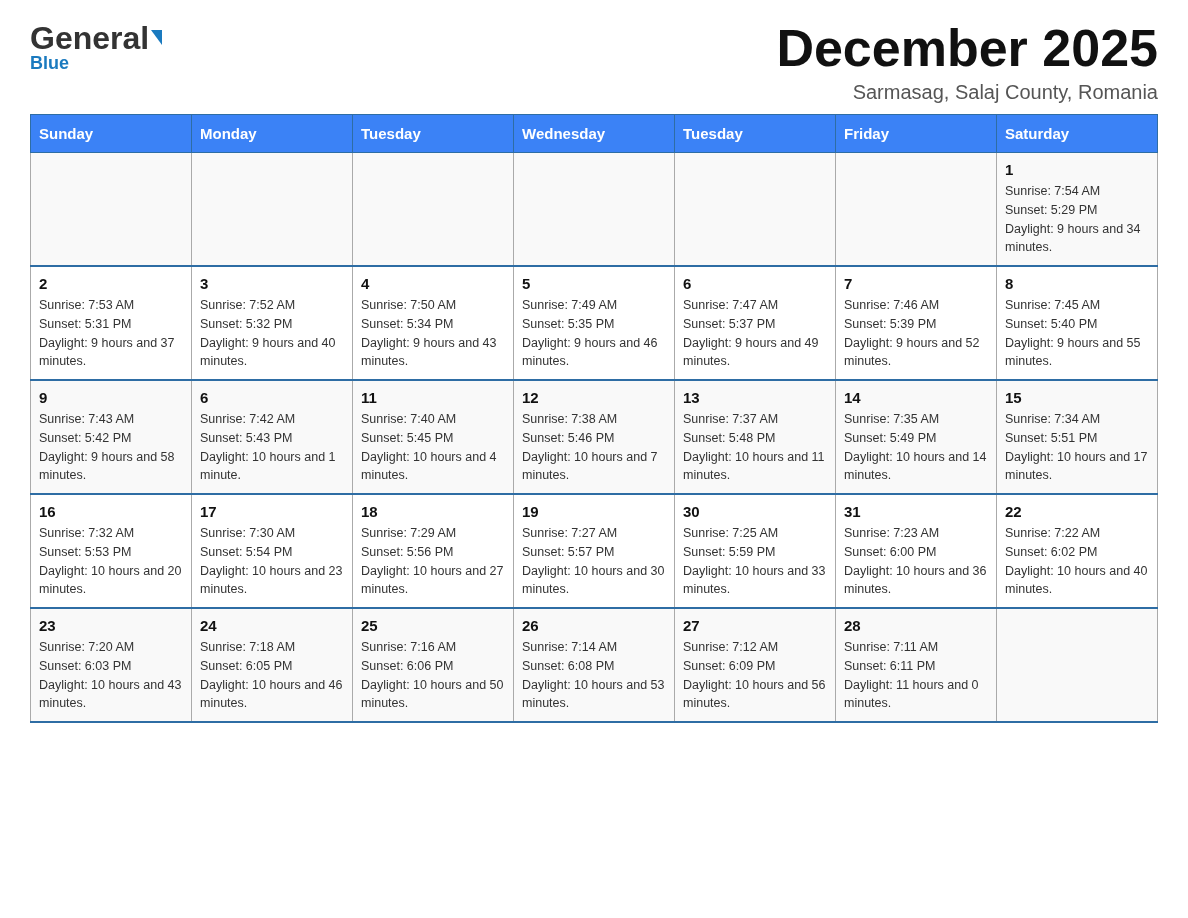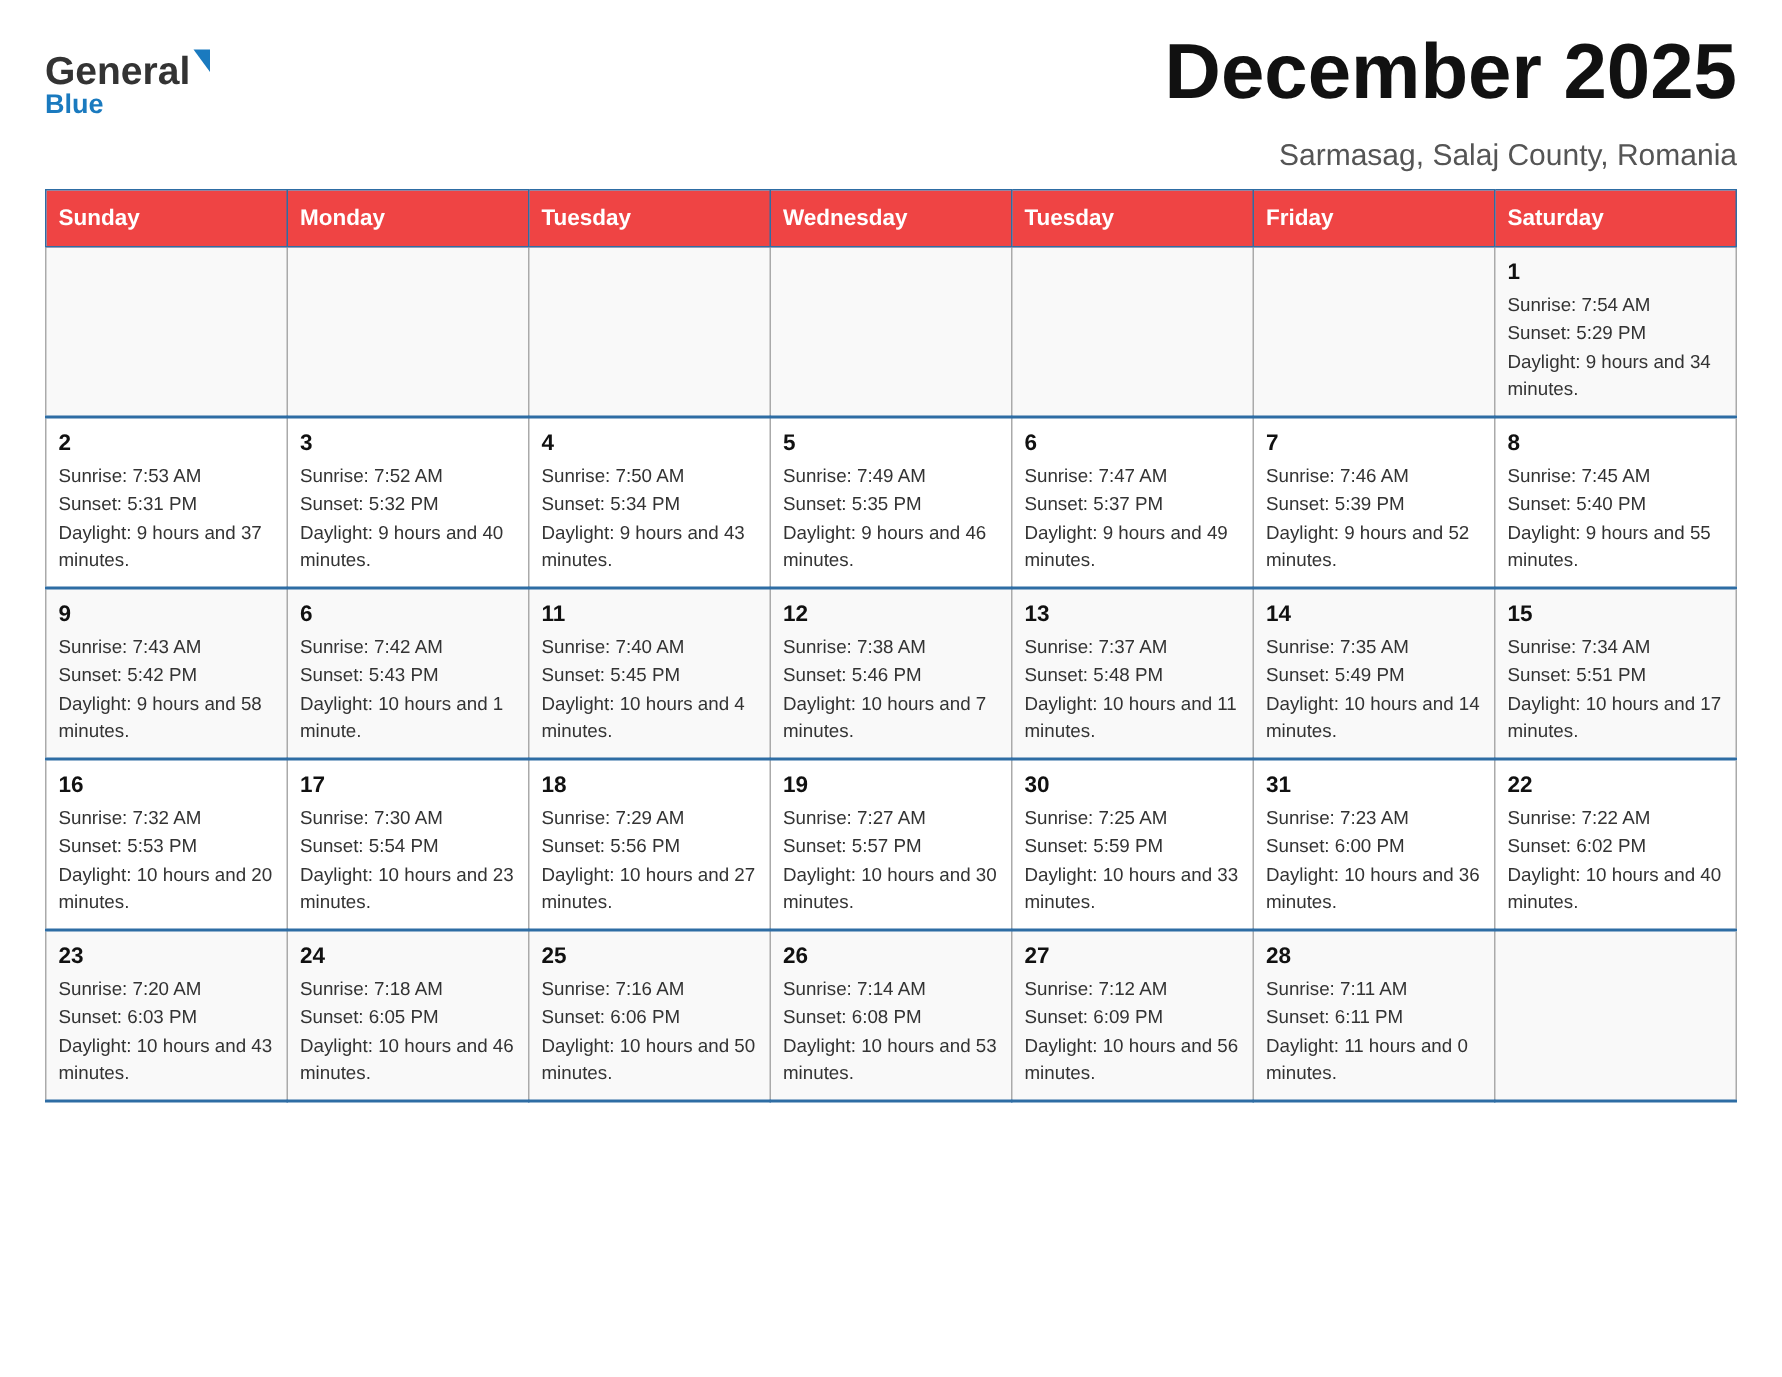--- a/index.html
+++ b/index.html
@@ -30,29 +30,29 @@
     }
     .title-block h1 {
       font-size: 52px;
       font-weight: bold;
       color: #111;
       line-height: 1.1;
     }
     .title-block .subtitle {
       font-size: 20px;
       color: #555;
-      margin-top: 16px;
+      margin-top: 4px;
     }
     table {
       width: 100%;
       border-collapse: collapse;
       margin-top: 10px;
     }
     thead tr th {
-      background-color: #ef4444;
+      background-color: #3b82f6;
       color: #fff;
       padding: 10px 8px;
       font-size: 15px;
       font-weight: bold;
       text-align: left;
       border: 1px solid #2e6da4;
     }
     tbody tr td {
       vertical-align: top;
       padding: 8px;
@@ -82,21 +82,21 @@
     tbody tr:nth-child(even) td {
       background: #fff;
     }
   </style>
 </head>
 <body>
 
 <div class="header">
   <div class="logo">
     <div class="logo-line">
-      <span style="font-size:26px;font-weight:bold;color:#333;margin-top:12px;">General</span>
+      <span style="font-size:32px;font-weight:bold;color:#333;">General</span>
       <span style="display:inline-block;width:0;height:0;border-left:11px solid transparent;border-right:0px solid transparent;border-top:15px solid #1a7abf;margin-left:2px;margin-bottom:2px;"></span>
     </div>
     <span style="font-size:18px;font-weight:bold;color:#1a7abf;margin-top:-4px;">Blue</span>
   </div>
   <div class="title-block">
     <h1>December 2025</h1>
     <div class="subtitle">Sarmasag, Salaj County, Romania</div>
   </div>
 </div>
 

